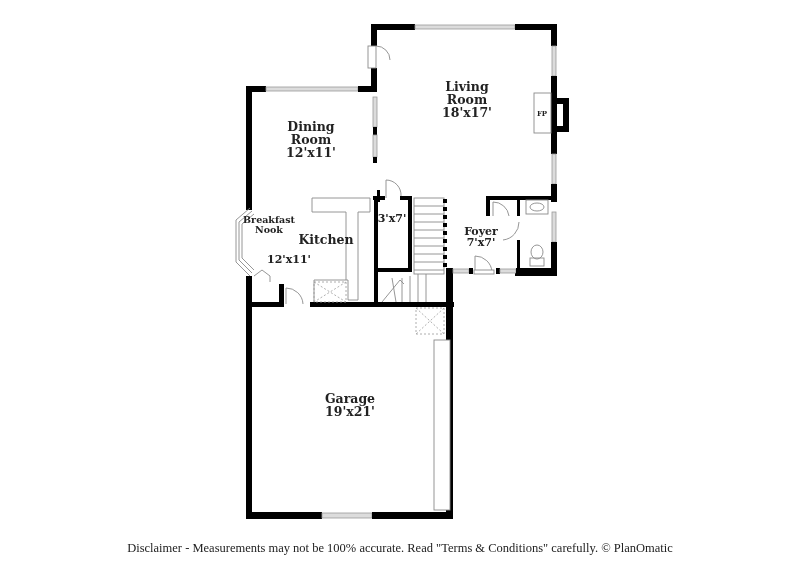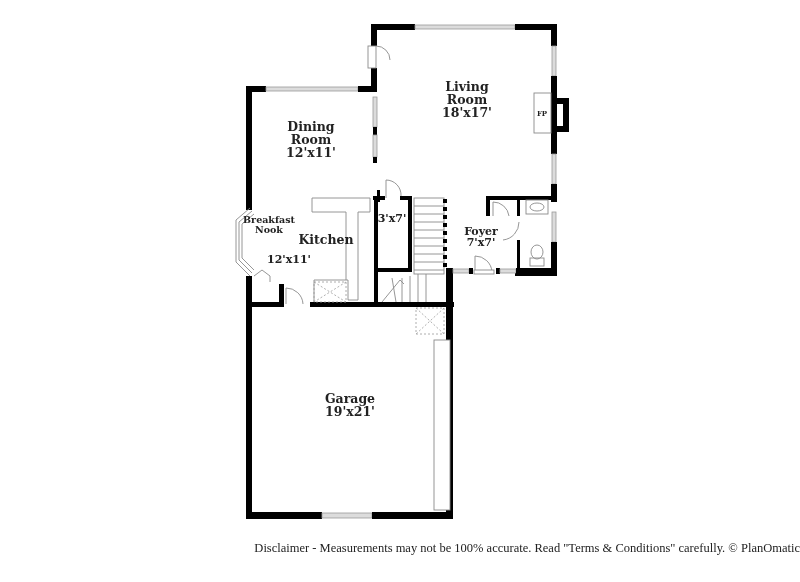--- a/index.html
+++ b/index.html
@@ -9,21 +9,21 @@
     .win { fill: #dcdcdc; stroke: #9a9a9a; stroke-width: 0.8; }
     .thin { fill: none; stroke: #8a8a8a; stroke-width: 0.9; }
     .dash { fill: none; stroke: #9a9a9a; stroke-width: 0.8; stroke-dasharray: 2 2; }
     .door { fill: #ffffff; stroke: #8a8a8a; stroke-width: 0.9; }
     .lbl { font-family: "DejaVu Serif", "Liberation Serif", serif; font-weight: bold; fill: #222; text-anchor: middle; }
     .lbl-lg { font-size: 12.5px; }
     .lbl-md { font-size: 11px; }
     .lbl-sm { font-size: 9.5px; }
     .lbl-xs { font-size: 7px; }
     .footer {
-      position: absolute; left: 0; top: 541px; width: 800px; text-align: right;
+      position: absolute; left: 0; top: 541px; width: 800px; text-align: center;
       font-family: "Liberation Serif", "DejaVu Serif", serif; font-size: 12.5px; color: #222;
     }
   </style>
 </head>
 <body>
 
 <svg id="plan" viewBox="0 0 800 582" xmlns="http://www.w3.org/2000/svg">
 
   <g>
     <rect class="wall" x="371" y="24" width="44" height="6"></rect>

